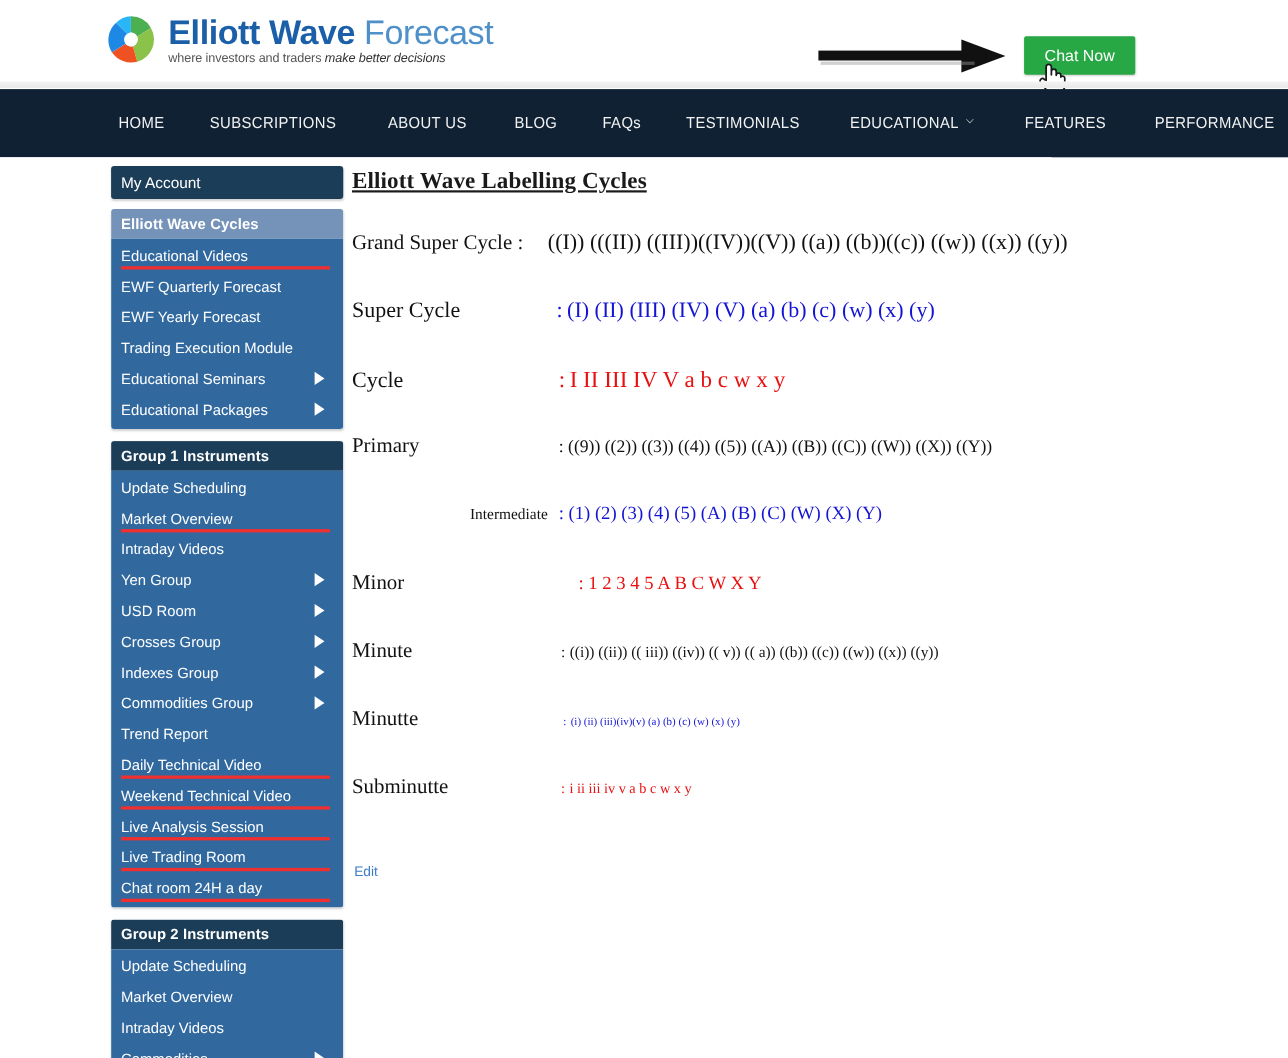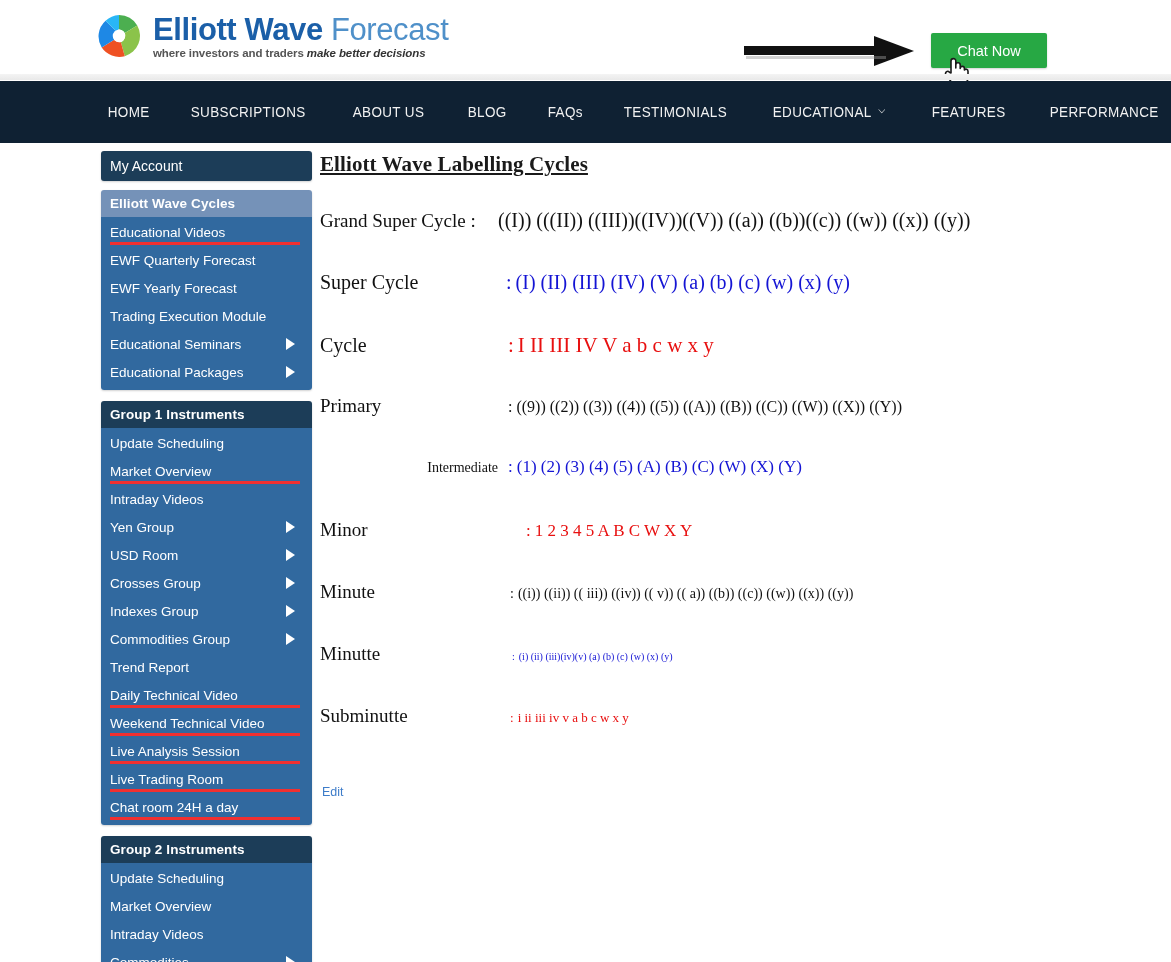--- a/index.html
+++ b/index.html
@@ -30,29 +30,29 @@
   .logo-mark { width: 48px; height: 48px; flex: 0 0 48px; }
   .logo-text { line-height: 1; padding-top: 2px; }
   .logo-title {
     font-size: 31px; font-weight: bold; letter-spacing: -0.4px;
     white-space: nowrap;
   }
   .logo-title .b1 { color: #1b5fa8; }
   .logo-title .b2 { color: #4f90c9; font-weight: normal; }
   .logo-tag {
     font-size: 11.5px; color: #555; margin-top: 3px; white-space: nowrap;
-    font-weight: bold; letter-spacing: -0.1px;
+    font-weight: normal; letter-spacing: -0.1px;
   }
   .logo-tag em { font-style: italic; color: #333; }
 
   
   .arrow-ann { position: absolute; left: 742px; top: 34px; width: 175px; height: 34px; }
 
   .chat-btn {
-    position: absolute; left: 931px; top: 33px; width: 116px; height: 35px;
+    position: absolute; left: 931px; top: 33px; width: 101px; height: 35px;
     background: #27a844; color: #ffffff;
     border: none; border-radius: 2px;
     font-family: "Liberation Sans", sans-serif; font-size: 14.5px;
     cursor: pointer; padding: 0;
     box-shadow: 0 1px 2px rgba(0,0,0,0.18);
   }
   .cursor-hand { position: absolute; left: 943px; top: 55px; width: 26px; height: 30px; pointer-events: none; }
 
   
   .navbar {

